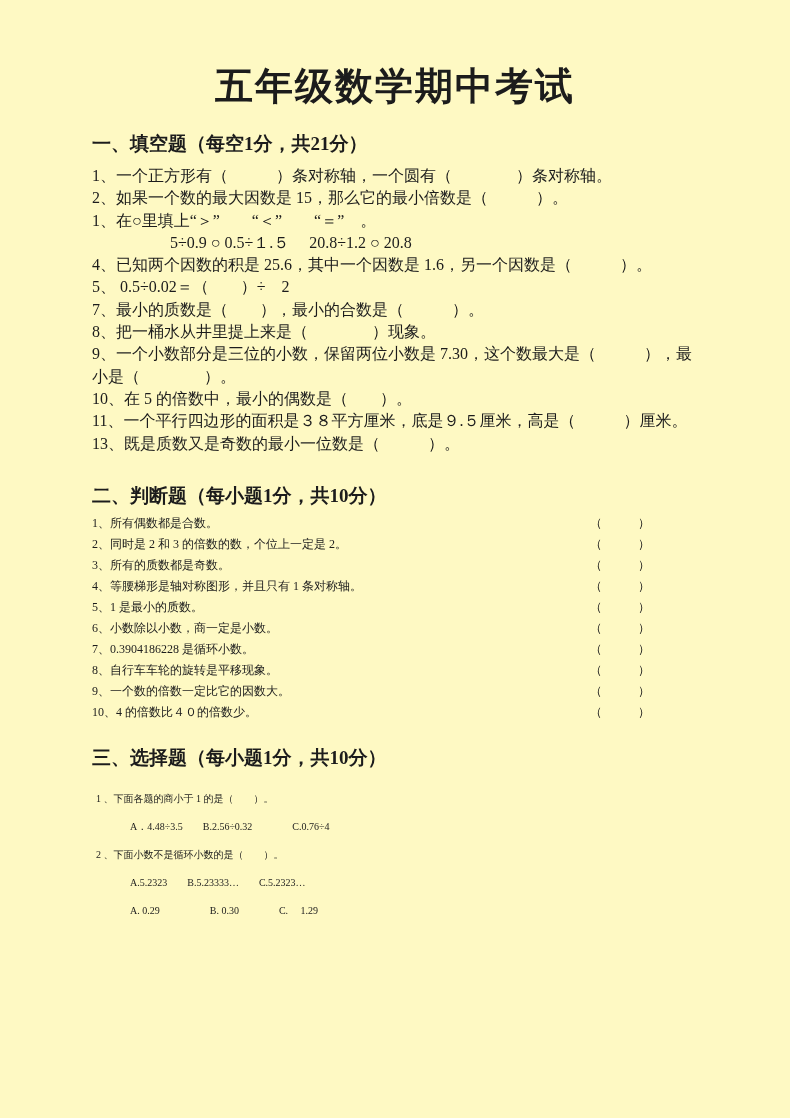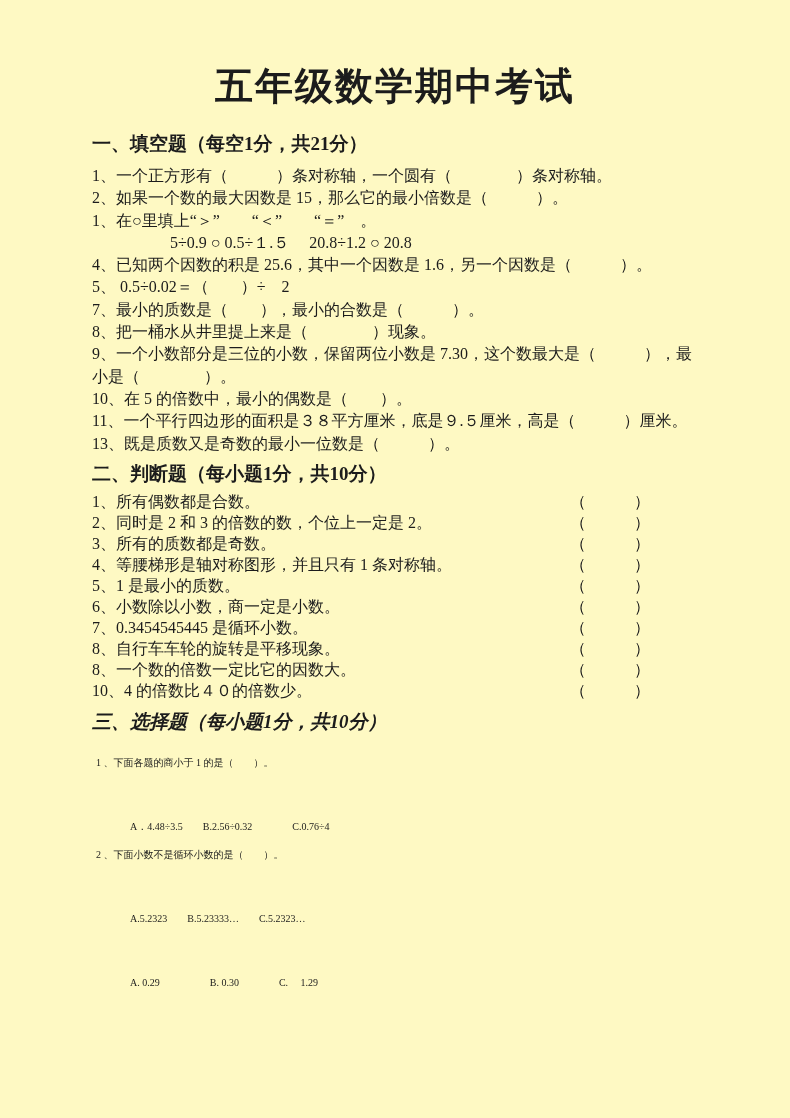--- a/index.html
+++ b/index.html
@@ -29,50 +29,49 @@
   .content {
     padding: 0 58px 0 92px;
   }
   .section-heading {
     margin: 0;
     font-size: 19px;
     font-weight: bold;
     line-height: 22px;
   }
   .heading-1 { margin-top: 24px; margin-bottom: 10px; }
-  .heading-2 { margin-top: 8px; margin-bottom: 6px; }
-  .heading-3 { margin-top: 10px; margin-bottom: 16px; font-style: italic; }
+  .heading-2 { margin-top: 30px; margin-bottom: 6px; }
+  .heading-3 { margin-top: 24px; margin-bottom: 16px; }
 
   .line {
     font-size: 16px;
     line-height: 22.3px;
     white-space: nowrap;
   }
   .indent-1 { padding-left: 50px; }
   .indent-2 { padding-left: 78px; }
 
   .judge-row {
     display: flex;
     justify-content: space-between;
     width: 558px;
-    font-size: 16px;
+    font-size: 12px;
     line-height: 21px;
     white-space: nowrap;
   }
   .judge-answer { white-space: pre; }
 
   .choice-line {
     font-size: 10px;
     line-height: 28px;
     white-space: nowrap;
     padding-left: 4px;
   }
   .choice-opts {
     padding-left: 38px;
-    margin-top: 36px;
   }
 </style>
 </head>
 <body>
 
 <div class="page">
   <h1 class="title">五年级数学期中考试</h1>
 
   <div class="content">
 
@@ -110,29 +109,29 @@
     </div>
     <div class="judge-row">
       <span>5、1 是最小的质数。</span>
       <span class="judge-answer">（　　　）</span>
     </div>
     <div class="judge-row">
       <span>6、小数除以小数，商一定是小数。</span>
       <span class="judge-answer">（　　　）</span>
     </div>
     <div class="judge-row">
-      <span>7、0.3454545445 是循环小数。</span>
+      <span>7、0.3904186228 是循环小数。</span>
       <span class="judge-answer">（　　　）</span>
     </div>
     <div class="judge-row">
       <span>8、自行车车轮的旋转是平移现象。</span>
       <span class="judge-answer">（　　　）</span>
     </div>
     <div class="judge-row">
-      <span>8、一个数的倍数一定比它的因数大。</span>
+      <span>9、一个数的倍数一定比它的因数大。</span>
       <span class="judge-answer">（　　　）</span>
     </div>
     <div class="judge-row">
       <span>10、4 的倍数比４０的倍数少。</span>
       <span class="judge-answer">（　　　）</span>
     </div>
 
     <h2 class="section-heading heading-3">三、选择题（每小题1分，共10分）</h2>
     <div class="choice-line">1 、下面各题的商小于 1 的是（　　）。</div>
     <div class="choice-line choice-opts">A．4.48÷3.5　　B.2.56÷0.32　　　　C.0.76÷4</div>

